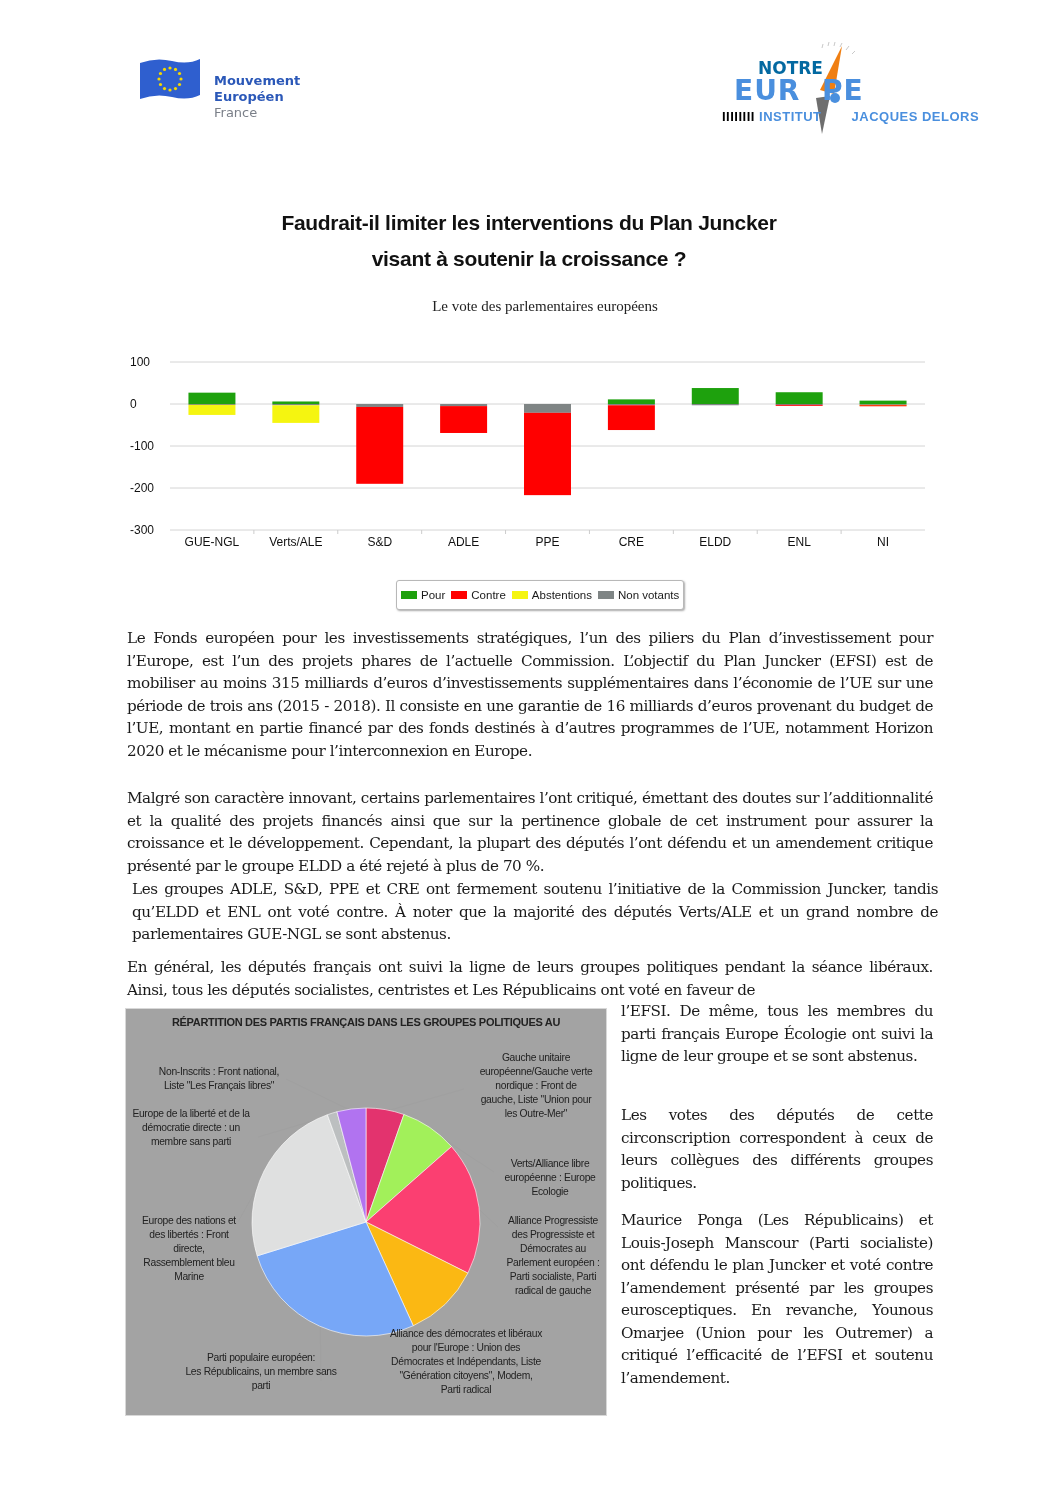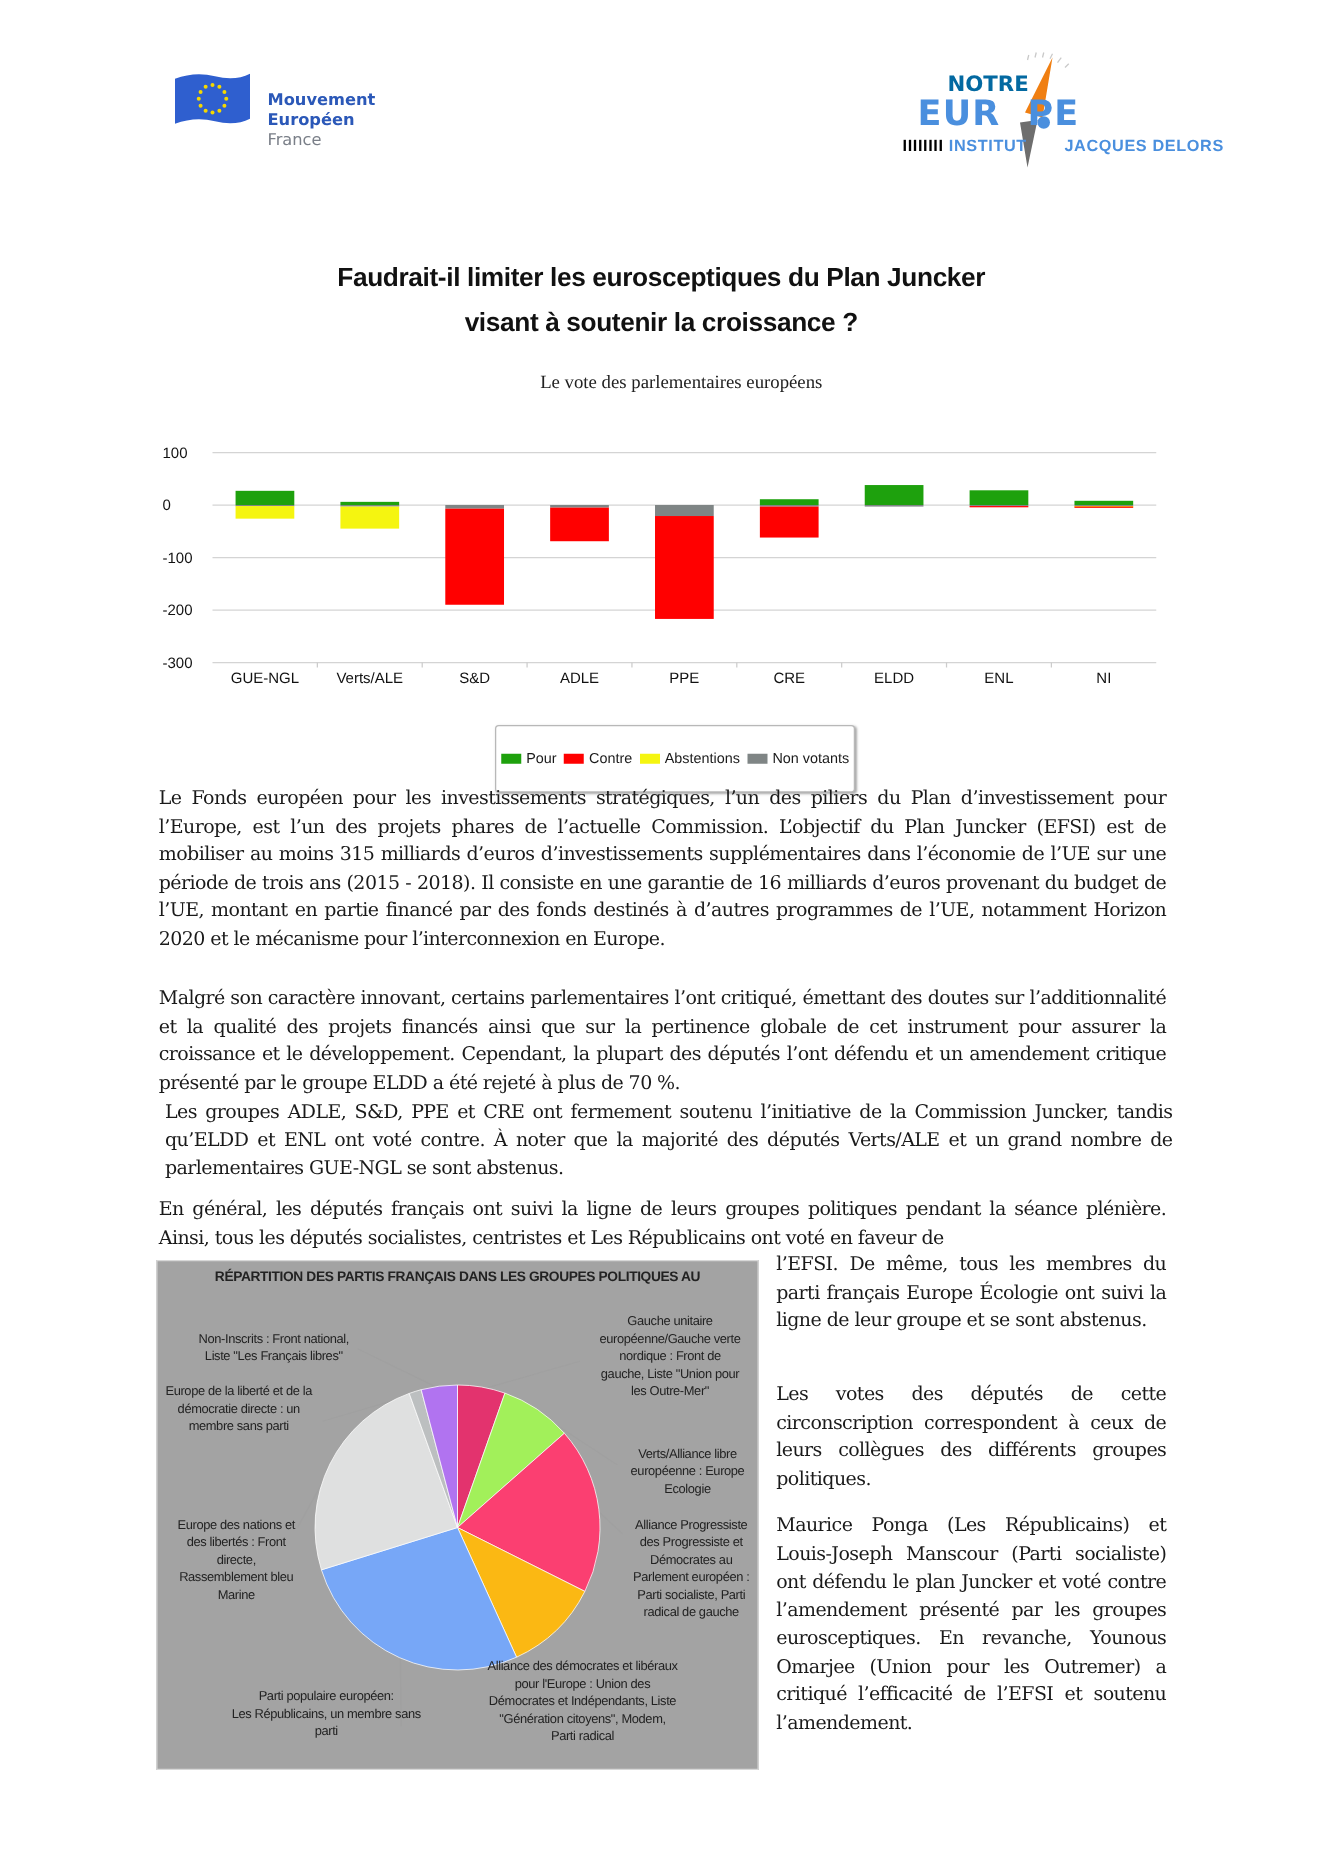--- a/index.html
+++ b/index.html
@@ -19,21 +19,21 @@
   #logo-ne .inst { position: absolute; left: 4px; top: 69px; font-family: "Liberation Sans", sans-serif; font-weight: bold; font-size: 13px; color: #4a8fde; letter-spacing: 0.5px; white-space: nowrap; }
 
   
   #title { left: 0; width: 1058px; top: 205px; text-align: center; font-family: "Liberation Sans", sans-serif; font-weight: bold; font-size: 21px; line-height: 36px; color: #111; letter-spacing: -0.3px; }
   #subtitle { left: 16px; width: 1058px; top: 298px; text-align: center; font-family: Liberation Serif, serif; font-size: 15px; color: #222; }
 
   
   #bar-chart { left: 130px; top: 350px; width: 800px; height: 210px; }
   #bar-chart text { font-family: "Liberation Sans", sans-serif; font-size: 12px; fill: #111; }
 
-  #legend { left: 396px; top: 580px; height: 20px; border: 1px solid #b8b8b8; border-radius: 3px; box-shadow: 1px 1px 2px #aaa; background: #fff; display: flex; align-items: center; padding: 16px 4px; font-family: "Liberation Sans", sans-serif; font-size: 11.5px; }
+  #legend { left: 396px; top: 580px; height: 20px; border: 1px solid #b8b8b8; border-radius: 3px; box-shadow: 1px 1px 2px #aaa; background: #fff; display: flex; align-items: center; padding: 4px 4px; font-family: "Liberation Sans", sans-serif; font-size: 11.5px; }
   #legend .item { display: flex; align-items: center; margin-right: 6px; }
   #legend .item:last-child { margin-right: 0; }
   #legend .sw { width: 16px; height: 8px; margin-right: 4px; display: inline-block; }
 
   
   .para { position: absolute; font-family: "DejaVu Serif", serif; font-size: 15.2px; line-height: 22.5px; text-align: justify; color: #1a1a1a; letter-spacing: -0.45px; }
   #p1 { left: 127px; top: 627px; width: 806px; }
   #p2 { left: 127px; top: 787px; width: 806px; }
   #p3 { left: 132px; top: 878px; width: 806px; }
   #p4 { left: 127px; top: 956px; width: 806px; }
@@ -90,21 +90,21 @@
     <circle cx="117" cy="58" r="5" fill="#4a8fde"></circle>
   </svg>
   <div class="notre">NOTRE</div>
   <div class="europe" style="white-space:pre">EUR  PE</div>
   <div class="inst">
     <span style="color:#000000">IIIIIIII </span><span>INSTITUT</span><span style="display:inline-block;width:30px"></span><span>JACQUES DELORS</span>
   </div>
 </div>
 
 <div id="title" class="abs">
-  <div>Faudrait-il limiter les eurosceptiques du Plan Juncker</div>
+  <div>Faudrait-il limiter les interventions du Plan Juncker</div>
   <div>visant à soutenir la croissance ?</div>
 </div>
 <div id="subtitle" class="abs">Le vote des parlementaires européens</div>
 
 <svg id="bar-chart" class="abs" viewBox="0 0 800 210">
   <g id="bc-grid">
       <line x1="40" x2="795" y1="12" y2="12" stroke="#d4d4d4" stroke-width="1"></line>
       <line x1="40" x2="795" y1="54" y2="54" stroke="#d4d4d4" stroke-width="1"></line>
       <line x1="40" x2="795" y1="96" y2="96" stroke="#d4d4d4" stroke-width="1"></line>
       <line x1="40" x2="795" y1="138" y2="138" stroke="#d4d4d4" stroke-width="1"></line>
@@ -179,21 +179,21 @@
     </span>
     <span class="item">
       <span class="sw" style="background: rgb(127, 133, 133);"></span>
       <span>Non votants</span>
     </span>
   </div>
 
 <div id="p1" class="para">Le Fonds européen pour les investissements stratégiques, l’un des piliers du Plan d’investissement pour l’Europe, est l’un des projets phares de l’actuelle Commission. L’objectif du Plan Juncker (EFSI) est de mobiliser au moins 315 milliards d’euros d’investissements supplémentaires dans l’économie de l’UE sur une période de trois ans (2015 - 2018). Il consiste en une garantie de 16 milliards d’euros provenant du budget de l’UE, montant en partie financé par des fonds destinés à d’autres programmes de l’UE, notamment Horizon 2020 et le mécanisme pour l’interconnexion en Europe.</div>
 <div id="p2" class="para">Malgré son caractère innovant, certains parlementaires l’ont critiqué, émettant des doutes sur l’additionnalité et la qualité des projets financés ainsi que sur la pertinence globale de cet instrument pour assurer la croissance et le développement. Cependant, la plupart des députés l’ont défendu et un amendement critique présenté par le groupe ELDD a été rejeté à plus de 70 %.</div>
 <div id="p3" class="para">Les groupes ADLE, S&amp;D, PPE et CRE ont fermement soutenu l’initiative de la Commission Juncker, tandis qu’ELDD et ENL ont voté contre. À noter que la majorité des députés Verts/ALE et un grand nombre de parlementaires GUE-NGL se sont abstenus.</div>
-<div id="p4" class="para">En général, les députés français ont suivi la ligne de leurs groupes politiques pendant la séance plénière. Ainsi, tous les députés socialistes, centristes et Les Républicains ont voté en faveur de</div>
+<div id="p4" class="para">En général, les députés français ont suivi la ligne de leurs groupes politiques pendant la séance libéraux. Ainsi, tous les députés socialistes, centristes et Les Républicains ont voté en faveur de</div>
 <div id="p4b" class="para">l’EFSI. De même, tous les membres du parti français Europe Écologie ont suivi la ligne de leur groupe et se sont abstenus.</div>
 <div id="p5" class="para">Les votes des députés de cette circonscription correspondent à ceux de leurs collègues des différents groupes politiques.</div>
 <div id="p6" class="para">Maurice Ponga (Les Républicains) et Louis-Joseph Manscour (Parti socialiste) ont défendu le plan Juncker et voté contre l’amendement présenté par les groupes eurosceptiques. En revanche, Younous Omarjee (Union pour les Outremer) a critiqué l’efficacité de l’EFSI et soutenu l’amendement.</div>
 
 <div id="pie-box" class="abs">
   <div id="pie-title">
     <div>RÉPARTITION DES PARTIS FRANÇAIS DANS LES GROUPES POLITIQUES AU</div>
   </div>
   <svg id="pie-svg" viewBox="0 0 480 406">
     <g id="pie-leaders">

